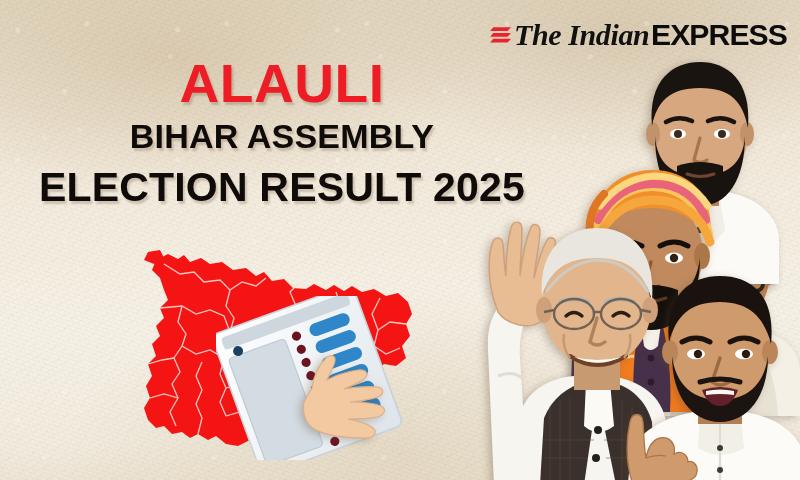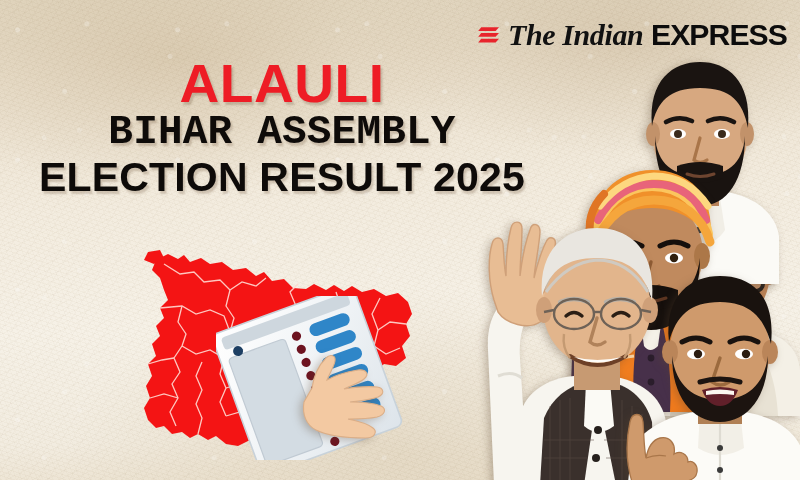--- a/index.html
+++ b/index.html
@@ -34,21 +34,21 @@
       radial-gradient(circle at 62% 14%, rgba(255,255,255,.8) 0 2px, transparent 3px),
       radial-gradient(circle at 81% 47%, rgba(255,255,255,.7) 0 2px, transparent 3px),
       radial-gradient(circle at 26% 86%, rgba(255,255,255,.7) 0 2px, transparent 3px),
       radial-gradient(circle at 53% 93%, rgba(255,255,255,.6) 0 2px, transparent 3px),
       radial-gradient(circle at 92% 76%, rgba(255,255,255,.6) 0 2px, transparent 3px);
     background-size:160px 130px,190px 150px,140px 170px,210px 120px,170px 160px,150px 140px,200px 180px;
   }
 
   
   #masthead{
-    position:absolute;right:18px;top:20px;display:flex;align-items:center;gap:6px;
+    position:absolute;right:18px;top:20px;display:flex;align-items:center;
     z-index:40;
   }
   #ie-mark{display:block;width:24px;height:26px;flex:0 0 auto;}
   .ie-the-indian{
     font-family:"Liberation Serif", serif;font-style:italic;font-weight:700;
     font-size:30px;color:#111;letter-spacing:-.4px;line-height:1;
   }
   .ie-express{
     font-family:"Liberation Sans", sans-serif;font-weight:700;
     font-size:29px;color:#0c0c0c;letter-spacing:-.9px;line-height:1;margin-left:2px;
@@ -60,30 +60,30 @@
     position:absolute;left:12px;top:58px;width:540px;text-align:center;z-index:35;
   }
   .hl-city{
     font-family:"Liberation Sans", sans-serif;font-weight:700;
     font-size:54px;line-height:.96;letter-spacing:.5px;
     color:#ee1c25;
     text-shadow:2px 3px 2px rgba(120,95,70,.30);
     transform:scaleX(1.02);
   }
   .hl-l2{
-    font-family:Liberation Mono, monospace;font-weight:700;
-    font-size:41px;line-height:1.08;letter-spacing:.2px;color:#0e0b09;
+    font-family:Liberation Sans, sans-serif;font-weight:700;
+    font-size:34px;line-height:1.08;letter-spacing:.2px;color:#0e0b09;
     text-shadow:2px 3px 2px rgba(120,95,70,.28);
-    margin-top:0;transform:scaleX(1.0);
+    margin-top:8px;transform:scaleX(1.0);
   }
   .hl-l3{
     font-family:"Liberation Sans", sans-serif;font-weight:700;
     font-size:41px;line-height:1.08;letter-spacing:.2px;color:#0e0b09;
     text-shadow:2px 3px 2px rgba(120,95,70,.28);
-    margin-top:1px;
+    margin-top:10px;
   }
 
   
   #map-wrap{position:absolute;left:138px;top:248px;width:278px;height:212px;z-index:20;}
   #map-svg{position:absolute;left:0;top:0;width:278px;height:212px;}
   #evm-svg{position:absolute;left:78px;top:48px;width:200px;height:164px;}
 
   
   #people{position:absolute;right:0;top:0;width:330px;height:480px;z-index:25;}
   .person{position:absolute;}

